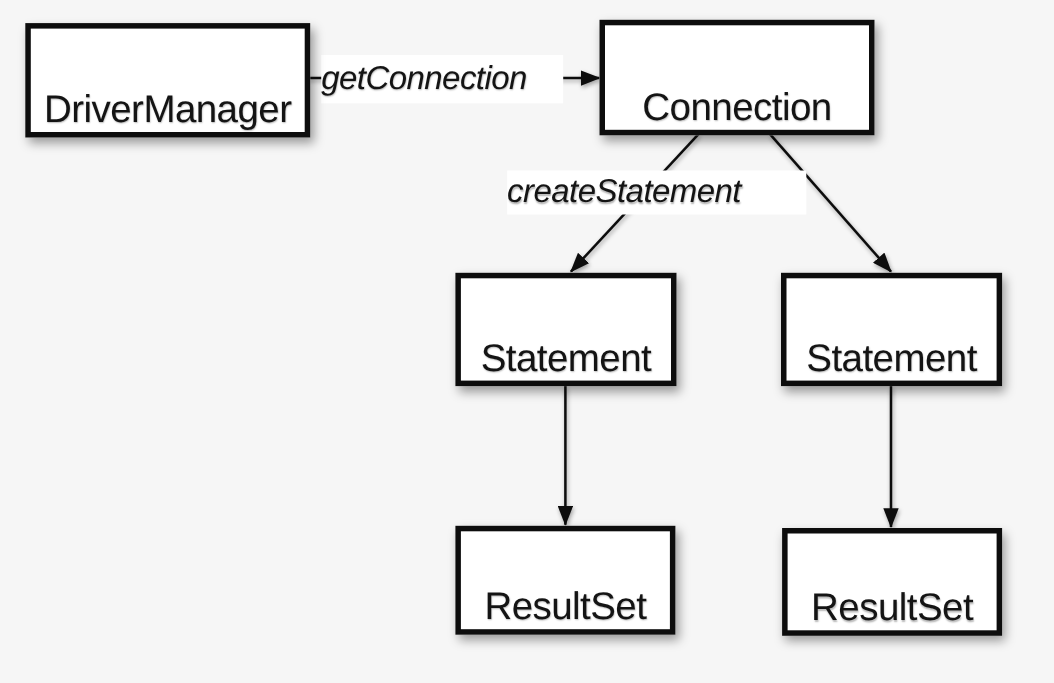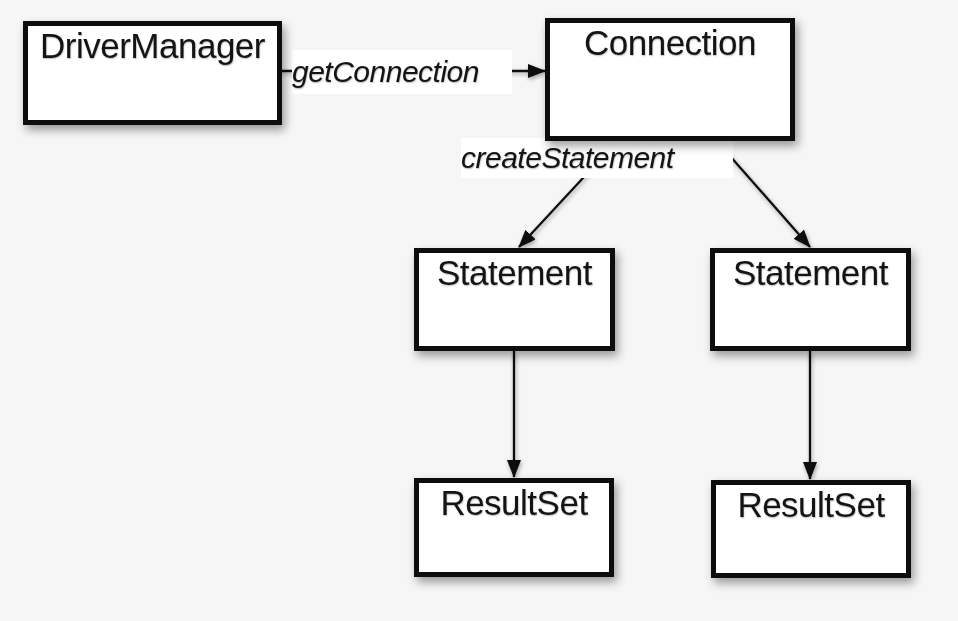--- a/index.html
+++ b/index.html
@@ -27,36 +27,36 @@
     letter-spacing: -0.5px;
     color: #141414;
     text-shadow: 0.5px 1px 1.5px rgba(0,0,0,0.3);
     white-space: nowrap;
   }
   .node {
     position: absolute; z-index: 3;
     background: #ffffff;
     border: 5px solid #0d0d0d;
     box-shadow: 3px 5px 9px rgba(0,0,0,0.38);
-    display: flex; align-items: flex-start; justify-content: center;
+    display: flex; align-items: flex-end; justify-content: center;
     font-size: 35px;
     letter-spacing: -0.5px;
     color: #141414;
     text-shadow: 0.5px 1px 1.5px rgba(0,0,0,0.28);
     white-space: nowrap;
   }
   #node-driver-manager  { left: 23px;  top: 21px;  width: 259px; height: 104px; }
-  #node-connection      { left: 545px; top: 18px;  width: 250px; height: 123px; }
+  #node-connection      { left: 545px; top: 18px;  width: 250px; height: 105px; }
   #node-statement-left  { left: 414px; top: 248px; width: 201px; height: 103px; }
   #node-statement-right { left: 710px; top: 248px; width: 201px; height: 103px; }
   #node-resultset-left  { left: 414px; top: 478px; width: 200px; height: 99px; }
   #node-resultset-right { left: 711px; top: 480px; width: 200px; height: 98px; }
 
   #label-get-connection   { left: 292px; top: 50px;  width: 220px; height: 44px; }
-  #label-create-statement { left: 461px; top: 138px; width: 272px; height: 40px; }
+  #label-create-statement { left: 461px; top: 155px; width: 272px; height: 40px; }
   #label-execute-query    { left: 408px; top: 388px; width: 212px; height: 34px; }
 </style>
 </head>
 <body>
 
 <div class="canvas">
 
   <svg class="edges" width="958" height="621" viewBox="0 0 958 621">
     <defs>
       <marker id="arrowhead" viewBox="0 0 18 14" refX="17" refY="7" markerWidth="18" markerHeight="14" markerUnits="userSpaceOnUse" orient="auto">

